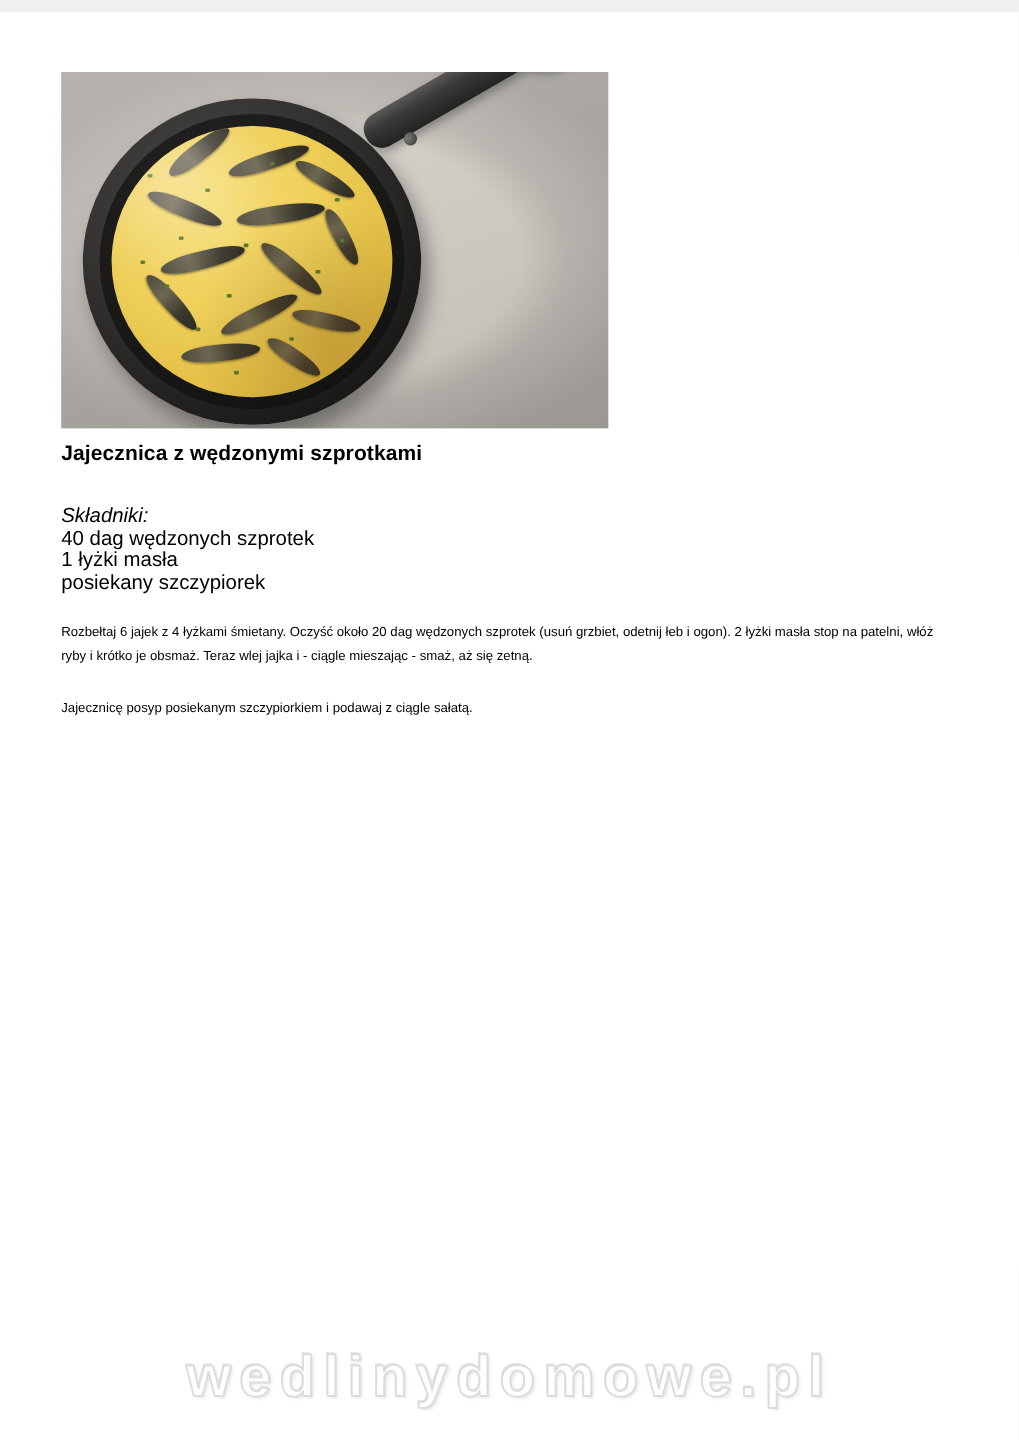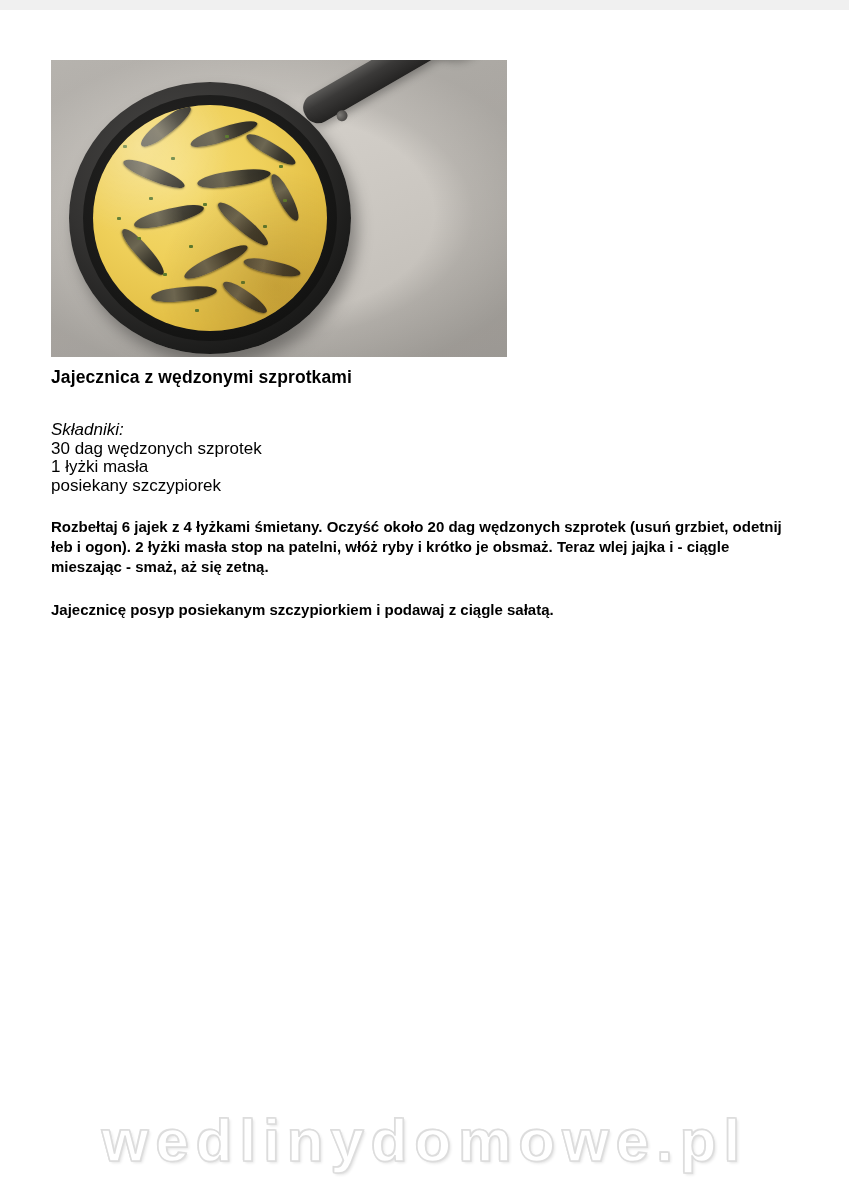--- a/index.html
+++ b/index.html
@@ -147,38 +147,37 @@
     margin-top: 33px;
     font-size: 17px;
     line-height: 18.5px;
     color: #000;
   }
   .ingredients .head {
     font-style: italic;
   }
   .para {
     margin-top: 22px;
-    font-size: 15px;
+    font-size: 11px;
     line-height: 20px;
     color: #000;
     width: 742px;
-    font-weight: bold;
   }
   .para.second {
     margin-top: 23px;
   }
 
   
   .watermark {
     position: absolute;
     left: 0;
     right: 0;
     bottom: 35px;
     text-align: center;
-    font-size: 60px;
+    font-size: 48px;
     font-weight: bold;
     letter-spacing: 7px;
     color: #ffffff;
     text-shadow:
       0 0 1px #d8d8d8,
       1px 1px 0 #e3e3e3,
       -1px -1px 0 #e3e3e3,
       2px 2px 3px rgba(0,0,0,0.10);
     -webkit-text-stroke: 1.5px #dcdcdc;
     user-select: none;
@@ -235,21 +234,21 @@
           </div>
         </div>
 
       </div>
     </div>
 
     <h1 class="title">Jajecznica z wędzonymi szprotkami</h1>
 
     <div class="ingredients">
       <div class="head">Składniki:</div>
-      <div>30 dag wędzonych szprotek</div>
+      <div>40 dag wędzonych szprotek</div>
       <div>1 łyżki masła</div>
       <div>posiekany szczypiorek</div>
     </div>
 
     <p class="para">Rozbełtaj 6 jajek z 4 łyżkami śmietany. Oczyść około 20 dag wędzonych szprotek (usuń grzbiet, odetnij łeb i ogon). 2 łyżki masła stop na patelni, włóż ryby i krótko je obsmaż. Teraz wlej jajka i - ciągle mieszając - smaż, aż się zetną.</p>
     <p class="para second">Jajecznicę posyp posiekanym szczypiorkiem i podawaj z ciągle sałatą.</p>
 
   </div>
 
   <div class="watermark">wedlinydomowe.pl</div>

